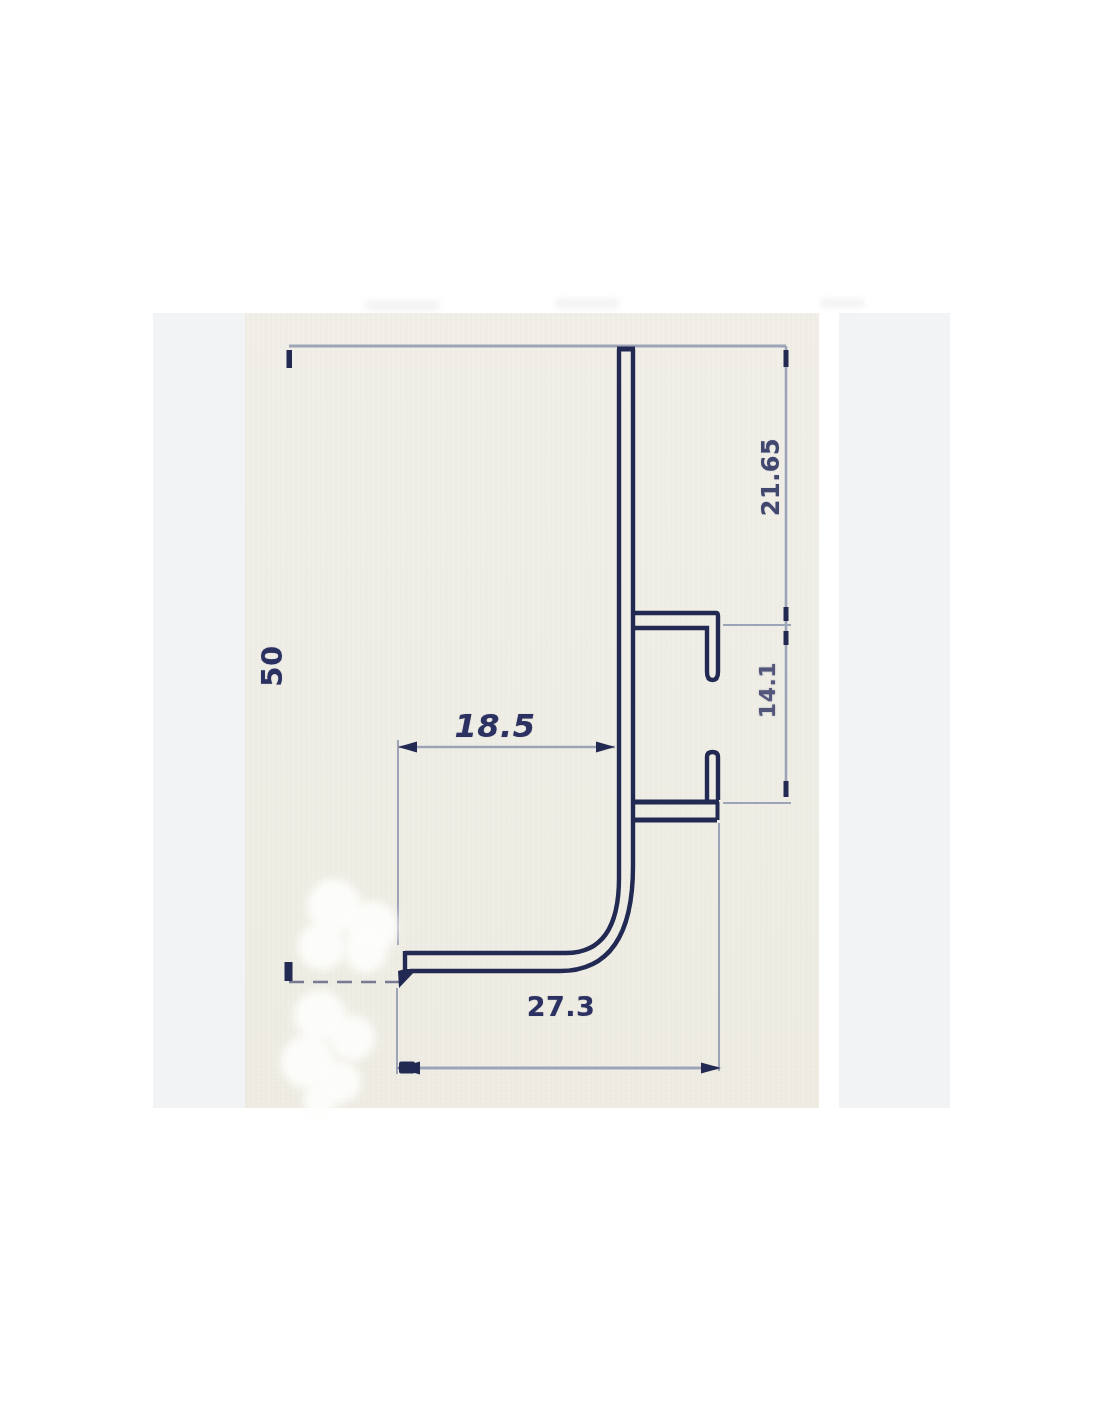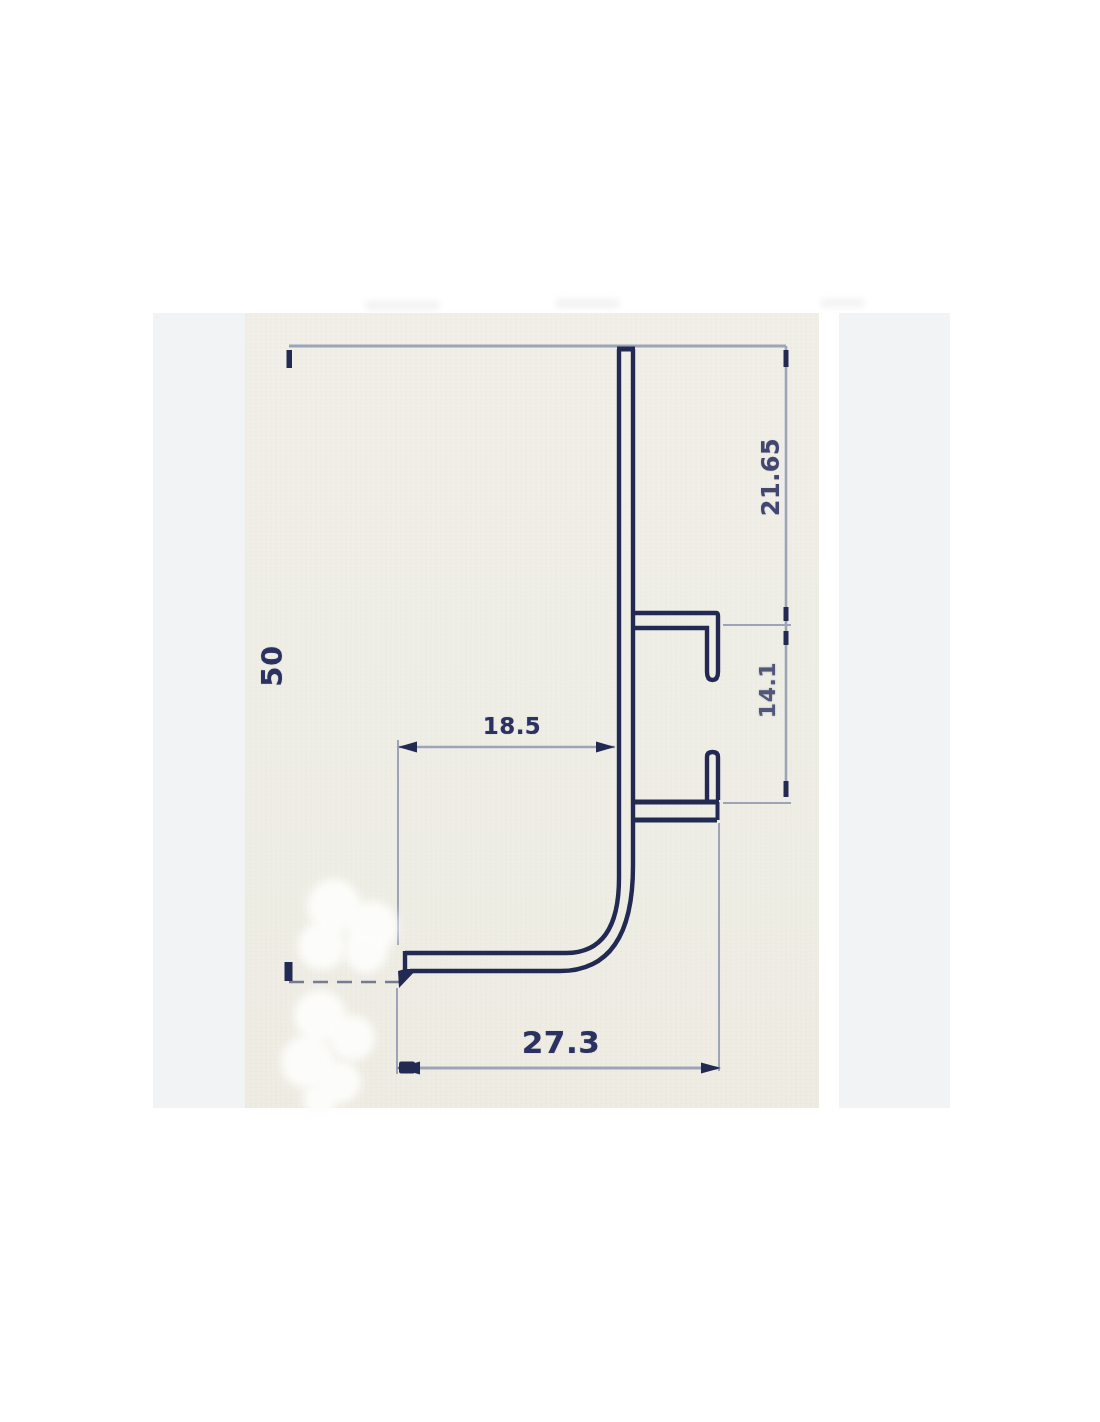--- a/index.html
+++ b/index.html
@@ -25,22 +25,22 @@
   .blob{position:absolute;border-radius:50%;background:#fdfdfb;filter:blur(4px);opacity:.96;}
   .dim-text{
     position:absolute;display:flex;align-items:center;justify-content:center;
     color:#2b3160;font-weight:700;letter-spacing:.5px;
     text-shadow:0 0 1px rgba(43,49,96,.45);
     white-space:nowrap;
   }
   .t50{left:250px;top:648px;width:44px;height:36px;font-size:29px;transform:rotate(-90deg);}
   .t2165{left:727px;top:462px;width:88px;height:30px;font-size:24px;transform:rotate(-90deg);opacity:.88;}
   .t141{left:730px;top:676px;width:74px;height:28px;font-size:22px;transform:rotate(-90deg);opacity:.8;text-shadow:0 0 2px rgba(43,49,96,.5);}
-  .t185{left:467px;top:710px;width:90px;height:32px;font-size:23px;}
-  .t273{left:516px;top:1026px;width:90px;height:32px;font-size:31px;}
+  .t185{left:450px;top:710px;width:90px;height:32px;font-size:32px;font-style:italic;}
+  .t273{left:516px;top:990px;width:90px;height:32px;font-size:27px;}
 </style>
 </head>
 <body>
 
 <div class="page">
 
   <div class="band band-left"></div>
   <div class="band band-right"></div>
   <div class="scan"></div>
 

